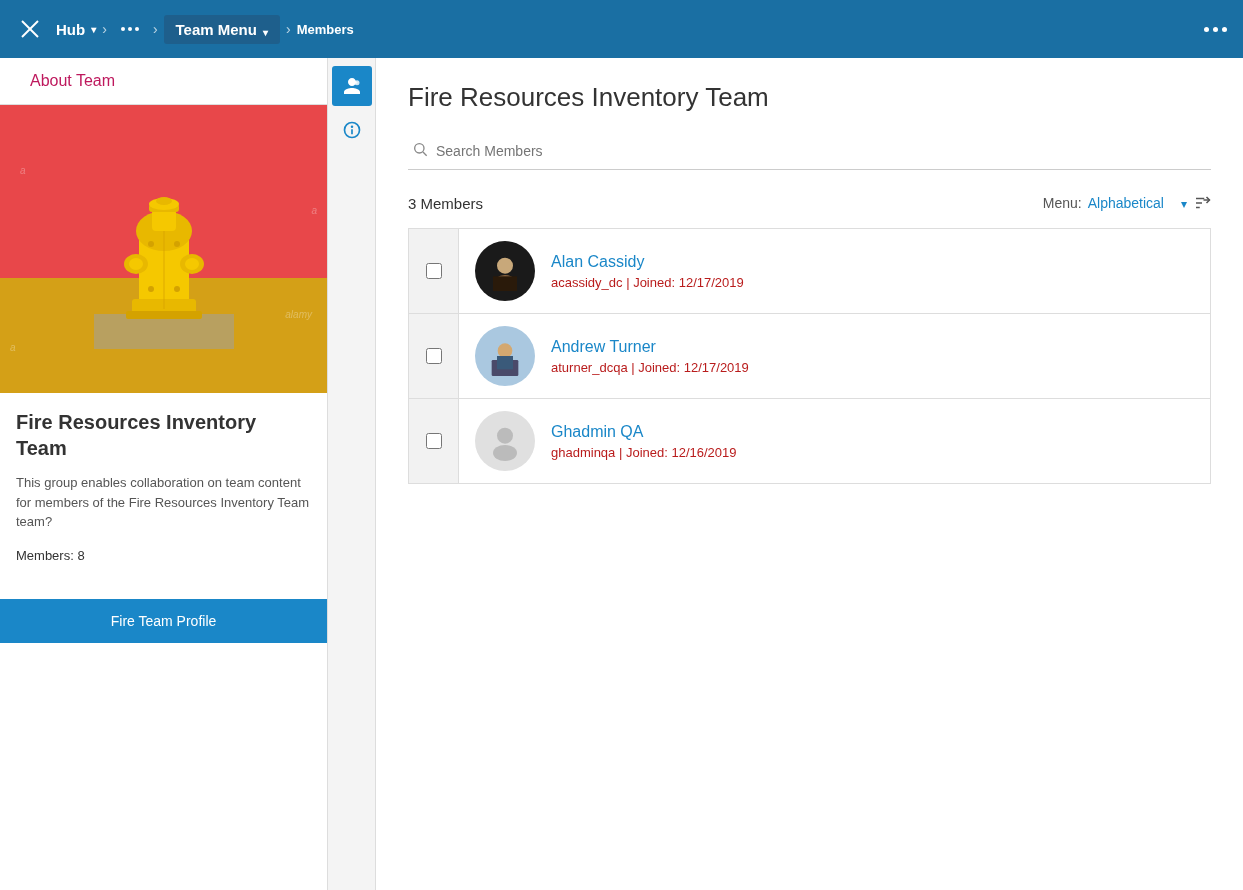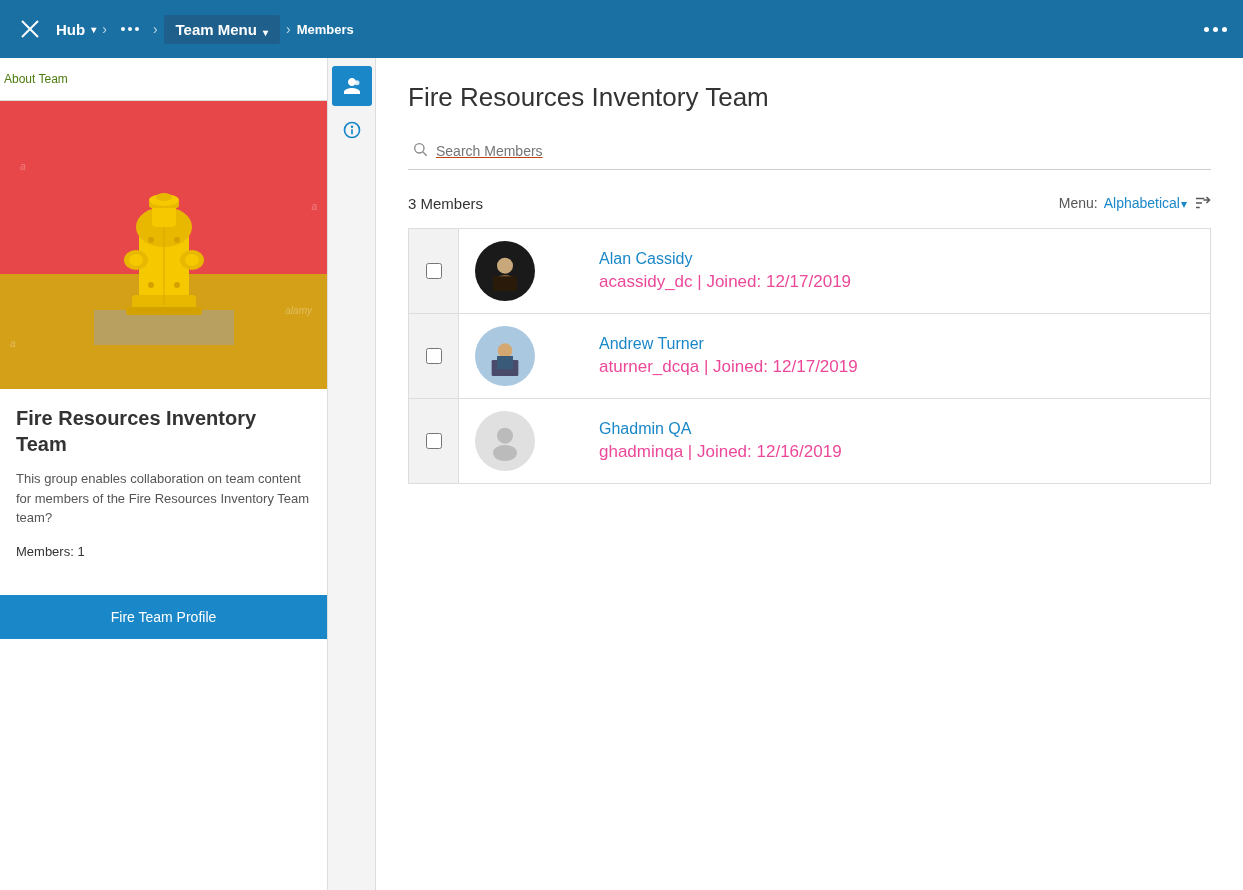--- a/index.html
+++ b/index.html
@@ -50,23 +50,23 @@
     
     .left-sidebar {
       width: 328px;
       min-width: 328px;
       background: #fff;
       border-right: 1px solid #ddd;
       display: flex;
       flex-direction: column;
     }
     .about-team-header {
-      padding: 14px 4px;
-      font-size: 12px;
-      color: #4d7c0f;
+      padding: 14px 30px;
+      font-size: 16px;
+      color: #be185d;
       border-bottom: 1px solid #ddd;
       font-weight: 400;
     }
     .team-image {
       width: 100%;
       height: 288px;
       background: linear-gradient(to bottom, #e8474a 60%, #d4a017 40%);
       position: relative;
       overflow: hidden;
       display: flex;
@@ -161,24 +161,23 @@
       border: none;
       border-bottom: 1px solid #ccc;
       padding: 8px 4px;
       margin-bottom: 24px;
       gap: 8px;
     }
     .search-bar input {
       border: none;
       outline: none;
       font-size: 14px;
-      color: #c2410c;
+      color: #14532d;
       flex: 1;
       background: transparent;
-      text-decoration: underline;
     }
     .search-icon-wrap { color: #888; }
 
     
     .members-header {
       display: flex;
       align-items: center;
       justify-content: space-between;
       margin-bottom: 16px;
     }
@@ -192,21 +191,21 @@
       gap: 6px;
       font-size: 14px;
       color: #333;
     }
     .sort-label { color: #555; }
     .sort-value {
       color: #1a87c8;
       cursor: pointer;
       display: flex;
       align-items: center;
-      gap: 1px;
+      gap: 17px;
     }
     .sort-icon {
       color: #555;
       cursor: pointer;
       display: flex; align-items: center;
     }
 
     
     .member-list { display: flex; flex-direction: column; gap: 0; }
     .member-row {
@@ -231,23 +230,23 @@
     .member-avatar {
       width: 60px; height: 60px;
       margin: 12px 16px;
       border-radius: 50%;
       overflow: hidden;
       flex-shrink: 0;
       background: #ccc;
       display: flex; align-items: center; justify-content: center;
     }
     .member-avatar svg { width: 40px; height: 40px; }
-    .member-info { flex: 1; padding: 12px 0; margin-left: 48px; }
+    .member-info { flex: 1; padding: 12px 0; }
     .member-name { font-size: 16px; color: #1a87c8; font-weight: 500; margin-bottom: 4px; cursor: pointer; }
-    .member-meta { font-size: 17px; color: #ec4899; }
+    .member-meta { font-size: 13px; color: #b91c1c; }
 
     
     .chevron-down::after {
       content: '▾';
       font-size: 12px;
     }
 
     
     .alamy { font-size: 10px; color: rgba(255,255,255,0.3); }
   </style>
@@ -334,21 +333,21 @@
         <circle cx="57" cy="140" r="3" fill="#d4a200"></circle>
         <circle cx="83" cy="140" r="3" fill="#d4a200"></circle>
 
         <line x1="70" y1="82" x2="70" y2="160" stroke="#d4a200" stroke-width="1.5" opacity="0.5"></line>
       </svg>
     </div>
 
     <div class="team-info">
       <div class="team-name">Fire Resources Inventory Team</div>
       <div class="team-description">This group enables collaboration on team content for members of the Fire Resources Inventory Team team?</div>
-      <div class="members-count">Members: 1</div>
+      <div class="members-count">Members: 8</div>
     </div>
 
     <button class="edit-profile-btn">Fire Team Profile</button>
   </div>
 
   <div class="icon-nav">
     <div class="icon-nav-item active">
       <svg viewBox="0 0 24 24" fill="currentColor">
         <path d="M12 12c2.7 0 4.8-2.1 4.8-4.8S14.7 2.4 12 2.4 7.2 4.5 7.2 7.2 9.3 12 12 12zm0 2.4c-3.2 0-9.6 1.6-9.6 4.8v2.4h19.2v-2.4c0-3.2-6.4-4.8-9.6-4.8z"></path>
         <circle cx="18" cy="8" r="3" fill="currentColor" opacity="0.8"></circle>

